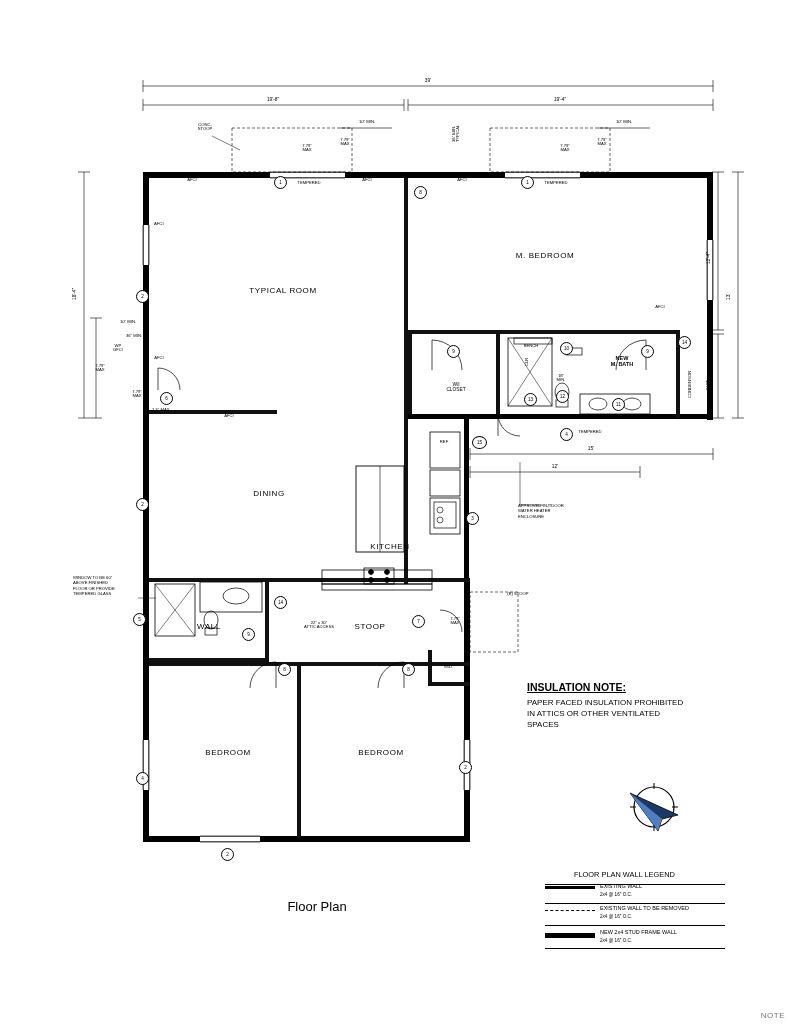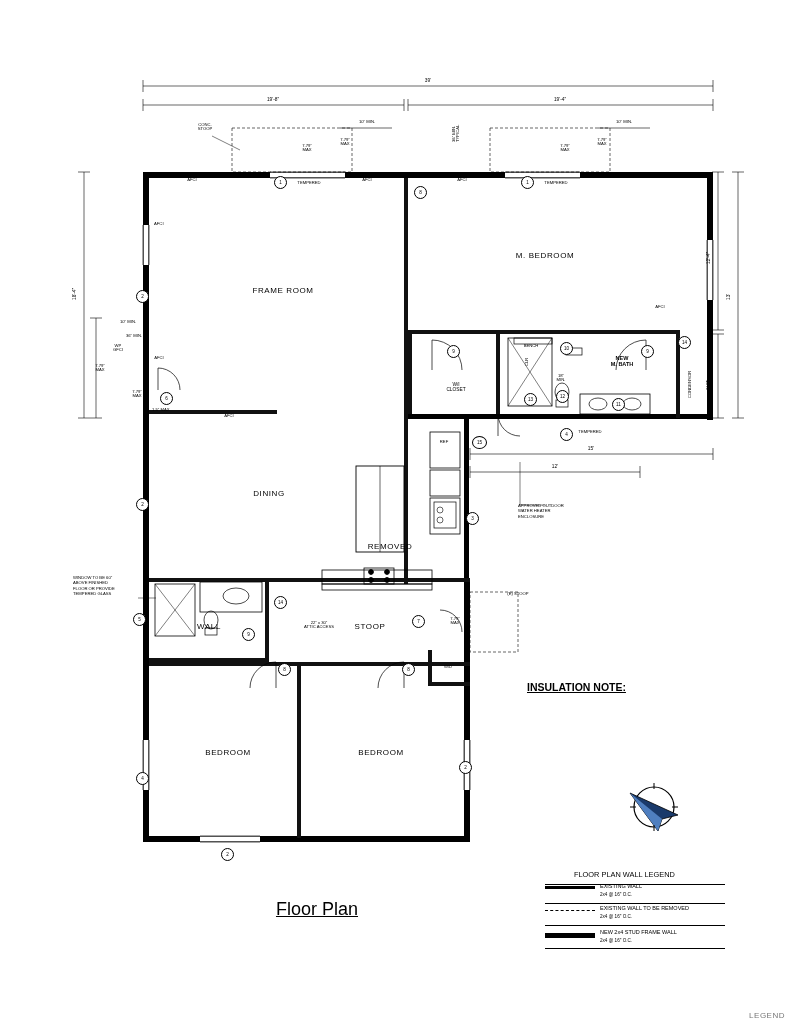--- a/index.html
+++ b/index.html
@@ -8,21 +8,21 @@
   .abs{position:absolute;}
   .txt{position:absolute;font-family:"Liberation Sans",sans-serif;color:#000;white-space:pre;line-height:1.05;}
   .tiny{font-size:4.2px;}
   .tiny2{font-size:4.8px;}
   .sm{font-size:5.5px;}
   .room{font-size:8px;letter-spacing:.6px;}
   .bold{font-weight:bold;}
   .ctr{text-align:center;transform:translateX(-50%);}
   .circ{position:absolute;border:1px solid #000;border-radius:50%;display:flex;align-items:center;justify-content:center;font-size:4.6px;background:#fff;}
   .legend-title{font-size:7.4px;padding-left:8px;}
-  .title{font-size:18px;text-decoration:underline;}
+  .title{font-size:13px;}
   .insul-h{font-size:10.5px;font-weight:bold;}
   .insul-b{font-size:8px;line-height:1.35;}
   .crmls{position:absolute;right:6px;bottom:4px;font-size:8px;color:#777;letter-spacing:.5px;}
   svg{position:absolute;left:0;top:0;overflow:visible;}
 </style>
 </head>
 <body>
 
 <div id="sheet">
 
@@ -205,24 +205,24 @@
 
       <g stroke="#000" stroke-width="0.5">
         <line x1="138" y1="598" x2="156" y2="598"></line>
         <line x1="520" y1="462" x2="520" y2="505"></line>
         <line x1="520" y1="505" x2="545" y2="505"></line>
         <line x1="212" y1="136" x2="240" y2="150"></line>
       </g>
     </g>
   </svg>
 
-  <div class="txt room ctr" style="left:283px;top:287px;">FRAME ROOM</div>
+  <div class="txt room ctr" style="left:283px;top:287px;">TYPICAL ROOM</div>
   <div class="txt room ctr" style="left:545px;top:252px;">M. BEDROOM</div>
   <div class="txt room ctr" style="left:257px;top:490px;padding-left:24px;">DINING</div>
-  <div class="txt room ctr" style="left:390px;top:543px;">REMOVED</div>
+  <div class="txt room ctr" style="left:390px;top:543px;">KITCHEN</div>
   <div class="txt room ctr" style="left:209px;top:623px;">WALL</div>
   <div class="txt room ctr" style="left:370px;top:623px;">STOOP</div>
   <div class="txt room ctr" style="left:228px;top:749px;">BEDROOM</div>
   <div class="txt room ctr" style="left:381px;top:749px;">BEDROOM</div>
   <div class="txt sm bold ctr" style="left:622px;top:356px;text-align:center;"><span style="white-space:pre-line">NEW
 M. BATH</span></div>
   <div class="txt tiny2 ctr" style="left:456px;top:382px;text-align:center;"><span style="white-space:pre-line">W/I
 CLOSET</span></div>
 
   <div class="txt tiny ctr" style="left:205px;top:123px;text-align:center;"><span style="white-space:pre-line">CONC.
@@ -314,20 +314,23 @@
   <div class="circ" style="left:242px;top:628px;width:11px;height:11px;">9</div>
   <div class="circ" style="left:560px;top:342px;width:11px;height:11px;">10</div>
   <div class="circ" style="left:612px;top:398px;width:11px;height:11px;">11</div>
   <div class="circ" style="left:556px;top:390px;width:11px;height:11px;">12</div>
   <div class="circ" style="left:524px;top:393px;width:11px;height:11px;">13</div>
   <div class="circ" style="left:274px;top:596px;width:11px;height:11px;">14</div>
   <div class="circ" style="left:678px;top:336px;width:11px;height:11px;">14</div>
   <div class="circ" style="left:472px;top:436px;width:13px;height:11px;">15</div>
 
   <div class="txt insul-h" style="left:527px;top:682px;text-decoration:underline;">INSULATION NOTE:</div>
+  <div class="txt insul-b" style="left:527px;top:698px;white-space:pre-line;">PAPER FACED INSULATION PROHIBITED
+IN ATTICS OR OTHER VENTILATED
+SPACES</div>
 
   <svg width="70" height="70" style="position:absolute;left:622px;top:775px;">
     <circle cx="32" cy="32" r="20" fill="none" stroke="#000" stroke-width="1.2"></circle>
     <path d="M8 18 L56 40 L40 44 L36 56 Z" fill="#1a3a6b" stroke="#000" stroke-width="0.8"></path>
     <path d="M8 18 L40 44 L36 56 Z" fill="#4f7fc0" stroke="none"></path>
     <line x1="32" y1="8" x2="32" y2="14" stroke="#000" stroke-width="1"></line>
     <line x1="32" y1="50" x2="32" y2="56" stroke="#000" stroke-width="1"></line>
     <line x1="8" y1="32" x2="14" y2="32" stroke="#000" stroke-width="1"></line>
     <line x1="50" y1="32" x2="56" y2="32" stroke="#000" stroke-width="1"></line>
   </svg>
@@ -345,14 +348,14 @@
   <div class="txt" style="left:600px;top:915px;font-size:4.6px;">2x4 @ 16" O.C.</div>
   <div class="abs" style="left:545px;top:925px;width:180px;height:1px;background:#000;"></div>
 
   <div class="abs" style="left:545px;top:933px;width:50px;height:5px;background:#000;"></div>
   <div class="txt" style="left:600px;top:930px;font-size:5.5px;">NEW 2x4 STUD FRAME WALL</div>
   <div class="txt" style="left:600px;top:939px;font-size:4.6px;">2x4 @ 16" O.C.</div>
   <div class="abs" style="left:545px;top:948px;width:180px;height:1px;background:#000;"></div>
 
   <div class="txt title ctr" style="left:317px;top:900px;">Floor Plan</div>
 
-  <div class="crmls">LEGEND</div>
+  <div class="crmls">NOTE</div>
 </div>
 
 </body></html>

